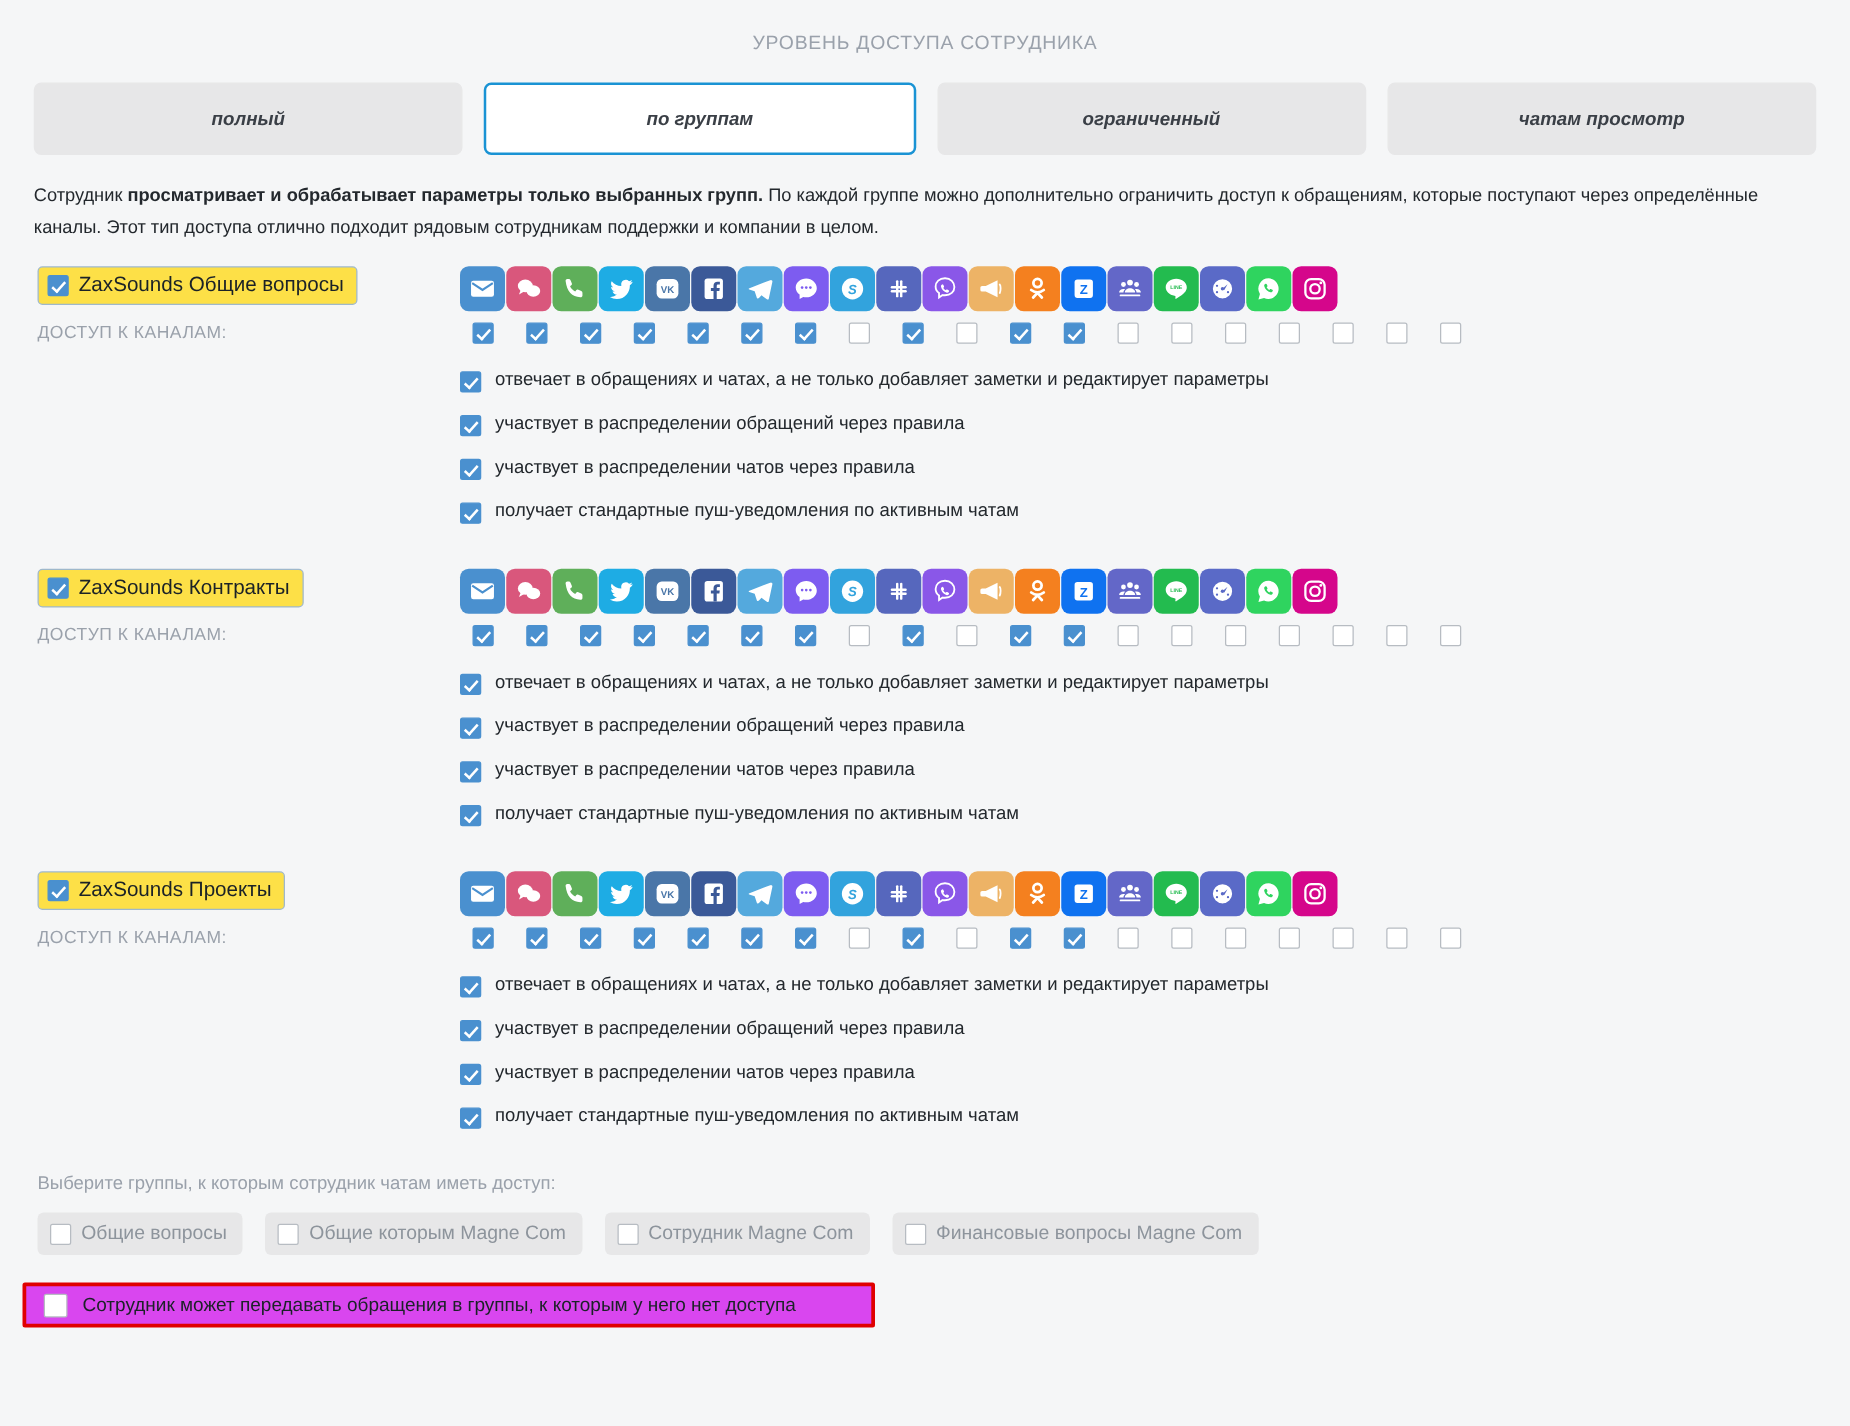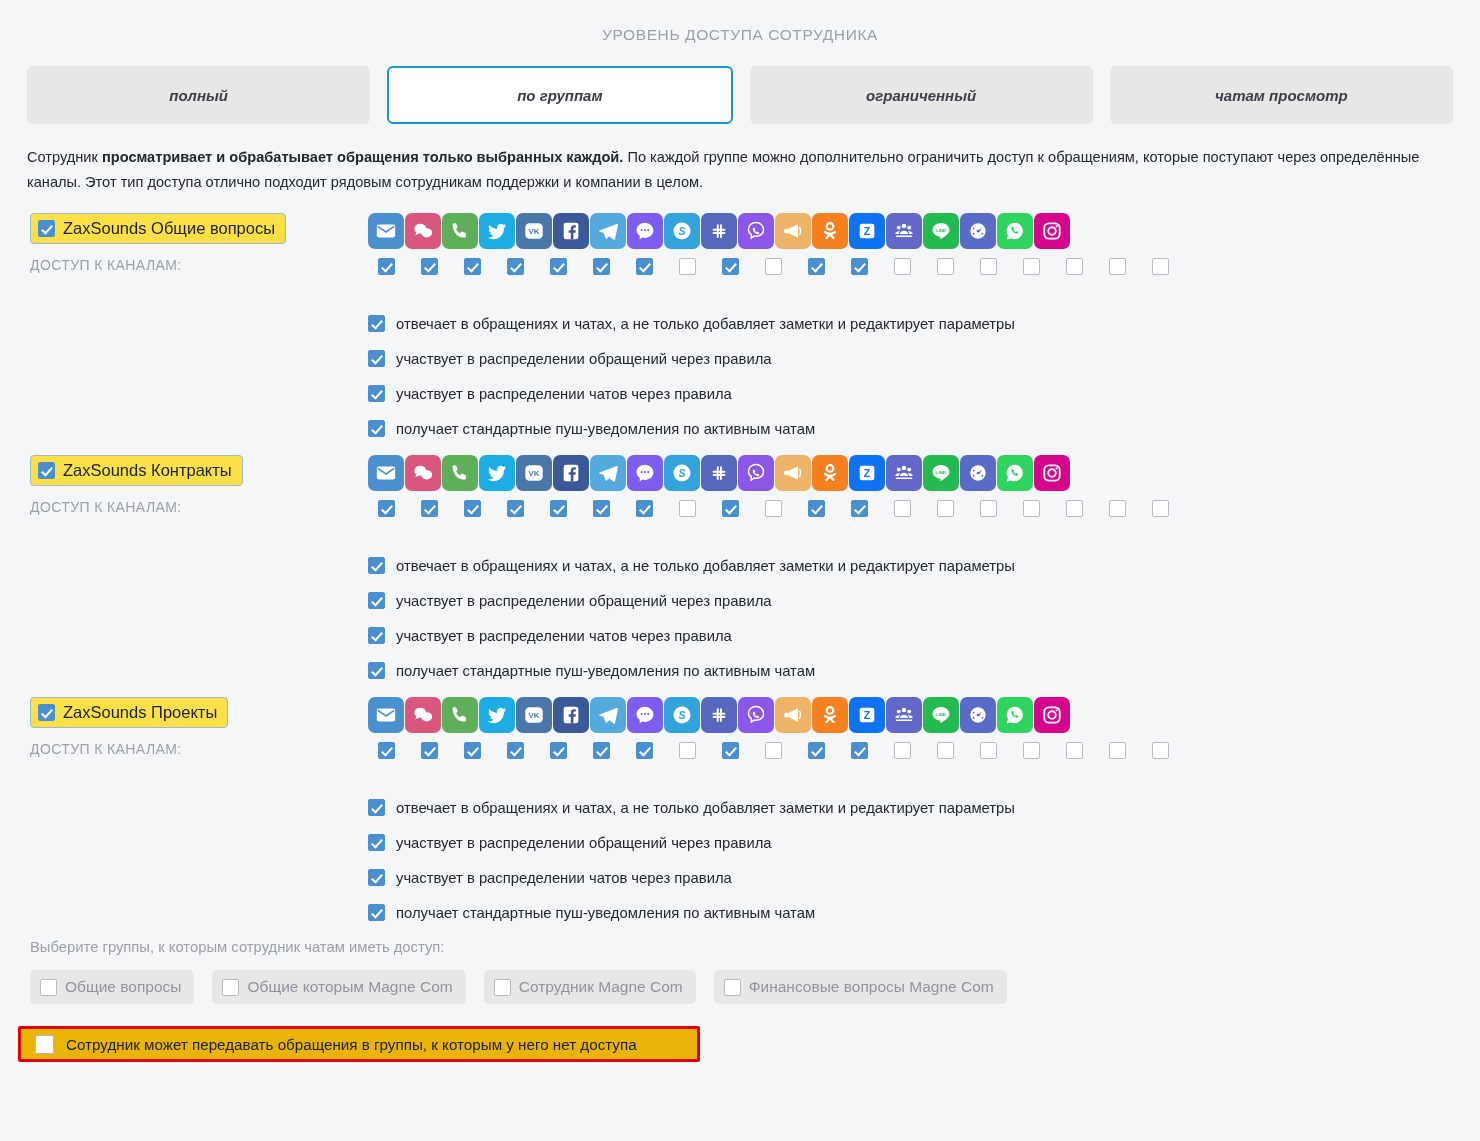--- a/index.html
+++ b/index.html
@@ -136,21 +136,21 @@
     width: 36px;
     display: flex;
     justify-content: center;
     flex: none;
   }
 
   
   .perms { margin-top: 22px; }
   .perm-row {
     display: flex;
-    align-items: flex-end;
+    align-items: flex-start;
     gap: 11px;
     height: 35px;
     font-size: 14.8px;
     color: #23282d;
   }
   .perm-row .label { line-height: 1; }
 
   
   .picker { margin: 18px 0 0 30px; }
   .picker-hint {
@@ -176,21 +176,21 @@
   .footer-box {
     margin: 22px 0 0 18px;
     border: 3px solid #e00000;
     border-radius: 2px;
     width: 682px;
     height: 36px;
     display: flex;
     align-items: center;
     padding-left: 14px;
     gap: 12px;
-    background: #eab308;
+    background: #d946ef;
   }
   .footer-box .label {
     font-size: 15.2px;
     color: #1b2227;
   }
 </style>
 </head>
 <body>
 
 <div class="page">
@@ -198,21 +198,21 @@
   <div class="page-title">УРОВЕНЬ ДОСТУПА СОТРУДНИКА</div>
 
   <div class="tabs">
     <div class="tab">полный</div>
     <div class="tab active">по группам</div>
     <div class="tab">ограниченный</div>
     <div class="tab">чатам просмотр</div>
   </div>
 
   <div class="description">
-    <span>Сотрудник </span><b>просматривает и обрабатывает обращения только выбранных каждой.</b><span> По каждой группе можно дополнительно ограничить доступ к обращениям, которые поступают через определённые каналы. Этот тип доступа отлично подходит рядовым сотрудникам поддержки и компании в целом.</span>
+    <span>Сотрудник </span><b>просматривает и обрабатывает параметры только выбранных групп.</b><span> По каждой группе можно дополнительно ограничить доступ к обращениям, которые поступают через определённые каналы. Этот тип доступа отлично подходит рядовым сотрудникам поддержки и компании в целом.</span>
   </div>
 
   <div id="groups-container">
       <div class="group">
         <div class="group-left"><span class="group-chip">
             <span class="cb checked"></span>
             <span>ZaxSounds Общие вопросы</span>
           </span><div class="group-sublabel">ДОСТУП К КАНАЛАМ:</div></div>
         <div class="channels">
           <div class="icon-row">

